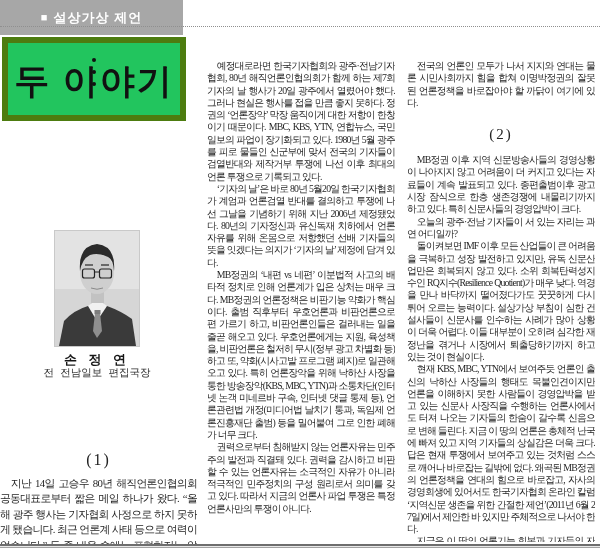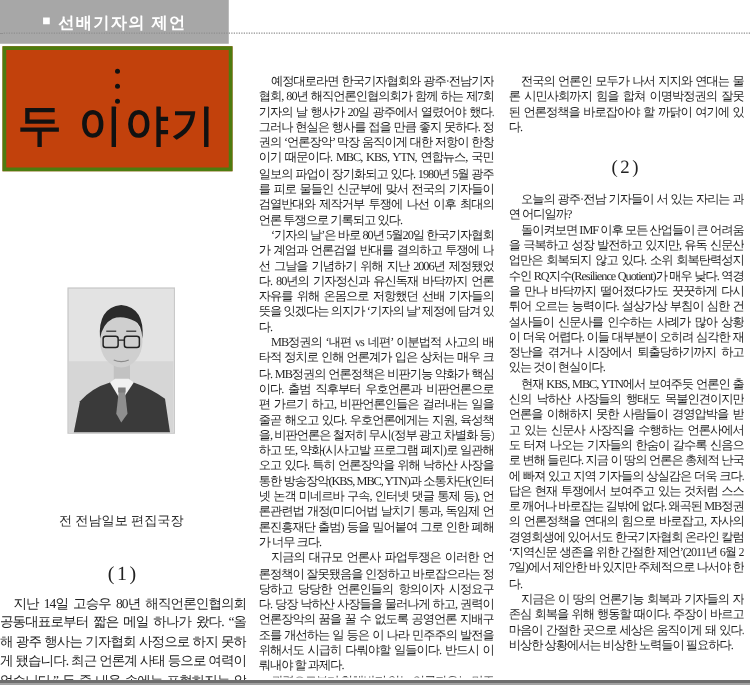--- a/index.html
+++ b/index.html
@@ -7,37 +7,37 @@
     position:relative;width:600px;height:552px;background:#ffffff;overflow:hidden;
     font-family:"Liberation Serif","DejaVu Serif",serif;color:#1f1f1f;
   }
   .dotted-rule{position:absolute;left:0;top:26px;width:600px;height:0;
     border-top:1px dotted #8f8f8f;z-index:3;}
   .header-bar{position:absolute;left:0;top:0;width:183px;height:35px;background:#a7a7a7;
     color:#ffffff;font-family:"Liberation Sans","DejaVu Sans",sans-serif;font-weight:bold;
     font-size:13px;display:flex;align-items:center;justify-content:center;gap:5px;
     letter-spacing:1px;z-index:2;}
   .header-bar .bullet{font-size:11px;line-height:1;}
-  .title-box{position:absolute;left:2px;top:37px;width:184px;height:100px;
-    border:3px solid #4d7c0f;background:#c2410c;box-sizing:border-box;z-index:4;}
+  .title-box{position:absolute;left:2px;top:37px;width:184px;height:84px;
+    border:6px solid #4d7c0f;background:#22c55e;box-sizing:border-box;z-index:4;}
   .vdots{position:absolute;left:50%;top:15px;transform:translateX(-50%);
     display:flex;flex-direction:column;gap:8px;}
   .vdots i{width:4px;height:4px;background:#111;border-radius:50%;}
   .main-title{position:absolute;left:0;right:0;bottom:10px;text-align:center;
     font-size:35px;font-weight:bold;letter-spacing:2px;color:#111;
     font-family:"Liberation Sans","DejaVu Sans",sans-serif;}
   .portrait{position:absolute;left:54px;top:230px;width:86px;height:117px;
     border:1px solid #c9c9c9;box-sizing:border-box;background:#e2e2e2;}
   .portrait svg{display:block;width:100%;height:100%;}
   .author-name{position:absolute;left:24px;top:351px;width:146px;text-align:center;
     font-weight:bold;font-size:13px;letter-spacing:4px;color:#161616;
     font-family:"Liberation Sans","DejaVu Sans",sans-serif;}
   .author-role{position:absolute;left:14px;top:366px;width:166px;text-align:center;
     font-size:10.5px;color:#2b2b2b;letter-spacing:0px;
-    font-family:Liberation Serif, serif;margin-top:44px;}
+    font-family:Liberation Mono, monospace;}
   .marker{font-size:16px;letter-spacing:2px;color:#222;}
   .marker-1{position:absolute;left:0;top:451px;width:197px;text-align:center;}
   .col{position:absolute;top:60px;height:482px;overflow:hidden;}
   .col-left{left:0;top:476px;width:197px;height:70px;overflow:hidden;}
   .col-mid{left:207px;width:188px;}
   .col-right{left:407px;width:188px;}
   p.body{margin:0;text-align:justify;text-indent:1em;
     font-size:9.8px;line-height:12.3px;letter-spacing:-0.8px;word-break:break-all;}
   .col-left p.body{font-size:10.8px;line-height:15.4px;letter-spacing:-0.7px;}
   .marker-2{text-align:center;margin:17px 0 11px 0;font-size:15px;}
@@ -46,21 +46,21 @@
 </style>
 </head>
 <body>
 
 <div class="page">
 
   <div class="dotted-rule"></div>
 
   <div class="header-bar">
     <span class="bullet">■</span>
-    <span>선배기자의 제언</span>
+    <span>설상가상 제언</span>
   </div>
 
   <div class="title-box">
     <div class="vdots">
         <i></i>
         <i></i>
         <i></i>
       </div>
     <div class="main-title">두 이야기</div>
   </div>
@@ -77,39 +77,40 @@
       <ellipse cx="42" cy="42" rx="17" ry="21" fill="#cfcfcf"></ellipse>
       <path d="M25,40 Q23,15 42,13 Q61,15 59,40 Q58,28 53,26 Q43,21 35,24 Q27,28 25,40 Z" fill="#2b2b2b"></path>
       <rect x="27.5" y="38" width="12" height="9" rx="2" fill="none" stroke="#222" stroke-width="1.2"></rect>
       <rect x="44.5" y="38" width="12" height="9" rx="2" fill="none" stroke="#222" stroke-width="1.2"></rect>
       <line x1="39.5" y1="41" x2="44.5" y2="41" stroke="#222" stroke-width="1"></line>
       <path d="M36,57 Q42,59.5 48,57" stroke="#8a8a8a" stroke-width="1" fill="none"></path>
       <path d="M30,34 L38,34 M46,34 L54,34" stroke="#4a4a4a" stroke-width="1.3"></path>
     </svg>
   </div>
 
+  <div class="author-name">손 정 연</div>
   <div class="author-role">전 전남일보 편집국장</div>
 
   <div class="marker marker-1">(1)</div>
 
   <div class="col col-left">
     <p class="body">지난 14일 고승우 80년 해직언론인협의회 공동대표로부터 짧은 메일 하나가 왔다. “올해 광주 행사는 기자협회 사정으로 하지 못하게 됐습니다. 최근 언론계 사태 등으로 여력이 없습니다.” 두 줄 내용 속에는 표현하지는 않았지만 아쉬움이 짙게 묻어 있었다.</p>
   </div>
 
   <div class="col col-mid">
     <p class="body">예정대로라면 한국기자협회와 광주·전남기자협회, 80년 해직언론인협의회가 함께 하는 제7회 기자의 날 행사가 20일 광주에서 열렸어야 했다. 그러나 현실은 행사를 접을 만큼 좋지 못하다. 정권의 ‘언론장악’ 막장 움직이게 대한 저항이 한창이기 때문이다. MBC, KBS, YTN, 연합뉴스, 국민일보의 파업이 장기화되고 있다. 1980년 5월 광주를 피로 물들인 신군부에 맞서 전국의 기자들이 검열반대와 제작거부 투쟁에 나선 이후 최대의 언론 투쟁으로 기록되고 있다.</p>
-    <p class="body">‘기자의 날’은 바로 80년 5월20일 한국기자협회가 계엄과 언론검열 반대를 결의하고 투쟁에 나선 그날을 기념하기 위해 지난 2006년 제정됐었다. 80년의 기자정신과 유신독재 바닥까지 언론자유를 위해 온몸으로 저항했던 선배 기자들의 뜻을 잇겠다는 의지가 ‘기자의 날’ 제정에 담겨 있다.</p>
+    <p class="body">‘기자의 날’은 바로 80년 5월20일 한국기자협회가 계엄과 언론검열 반대를 결의하고 투쟁에 나선 그날을 기념하기 위해 지난 2006년 제정됐었다. 80년의 기자정신과 유신독재 치하에서 언론자유를 위해 온몸으로 저항했던 선배 기자들의 뜻을 잇겠다는 의지가 ‘기자의 날’ 제정에 담겨 있다.</p>
     <p class="body">MB정권의 ‘내편 vs 네편’ 이분법적 사고의 배타적 정치로 인해 언론계가 입은 상처는 매우 크다. MB정권의 언론정책은 비판기능 약화가 핵심이다. 출범 직후부터 우호언론과 비판언론으로 편 가르기 하고, 비판언론인들은 걸러내는 일을 줄곧 해오고 있다. 우호언론에게는 지원, 육성책을, 비판언론은 철저히 무시(정부 광고 차별화 등)하고 또, 약화(시사고발 프로그램 폐지)로 일관해 오고 있다. 특히 언론장악을 위해 낙하산 사장을 통한 방송장악(KBS, MBC, YTN)과 소통차단(인터넷 논객 미네르바 구속, 인터넷 댓글 통제 등), 언론관련법 개정(미디어법 날치기 통과, 독임제 언론진흥재단 출범) 등을 밀어붙여 그로 인한 폐해가 너무 크다.</p>
-    <p class="body">지금의 대규모 언론사 파업투쟁은 이러한 언론정책이 잘못됐음을 인정하고 바로잡으라는 정당하고 당당한 언론인들의 항의이자 시정요구다. 당장 낙하산 사장들을 물러나게 하고, 권력이 언론장악의 꿈을 꿀 수 없도록 공영언론 지배구조를 개선하는 일 등은 이 나라 민주주의 발전을 위해서도 시급히 다뤄야할 일들이다. 반드시 이뤄내야 할 과제다.</p>
     <p class="body">권력으로부터 침해받지 않는 언론자유는 민주주의 발전과 직결돼 있다. 권력을 감시하고 비판할 수 있는 언론자유는 소극적인 자유가 아니라 적극적인 민주정치의 구성 원리로서 의미를 갖고 있다. 따라서 지금의 언론사 파업 투쟁은 특정 언론사만의 투쟁이 아니다.</p>
   </div>
 
   <div class="col col-right">
     <p class="body">전국의 언론인 모두가 나서 지지와 연대는 물론 시민사회까지 힘을 합쳐 이명박정권의 잘못된 언론정책을 바로잡아야 할 까닭이 여기에 있다.</p>
     <div class="marker marker-2">(2)</div>
+    <p class="body">MB정권 이후 지역 신문방송사들의 경영상황이 나아지지 않고 어려움이 더 커지고 있다는 자료들이 계속 발표되고 있다. 종편출범이후 광고시장 잠식으로 한층 생존경쟁에 내몰리기까지 하고 있다. 특히 신문사들의 경영압박이 크다.</p>
     <p class="body">오늘의 광주·전남 기자들이 서 있는 자리는 과연 어디일까?</p>
     <p class="body">돌이켜보면 IMF 이후 모든 산업들이 큰 어려움을 극복하고 성장 발전하고 있지만, 유독 신문산업만은 회복되지 않고 있다. 소위 회복탄력성지수인 RQ지수(Resilience Quotient)가 매우 낮다. 역경을 만나 바닥까지 떨어졌다가도 꿋꿋하게 다시 튀어 오르는 능력이다. 설상가상 부침이 심한 건설사들이 신문사를 인수하는 사례가 많아 상황이 더욱 어렵다. 이들 대부분이 오히려 심각한 재정난을 겪거나 시장에서 퇴출당하기까지 하고 있는 것이 현실이다.</p>
     <p class="body">현재 KBS, MBC, YTN에서 보여주듯 언론인 출신의 낙하산 사장들의 행태도 목불인견이지만 언론을 이해하지 못한 사람들이 경영압박을 받고 있는 신문사 사장직을 수행하는 언론사에서도 터져 나오는 기자들의 한숨이 갈수록 신음으로 변해 들린다. 지금 이 땅의 언론은 총체적 난국에 빠져 있고 지역 기자들의 상실감은 더욱 크다. 답은 현재 투쟁에서 보여주고 있는 것처럼 스스로 깨어나 바로잡는 길밖에 없다. 왜곡된 MB정권의 언론정책을 연대의 힘으로 바로잡고, 자사의 경영회생에 있어서도 한국기자협회 온라인 칼럼 ‘지역신문 생존을 위한 간절한 제언’(2011년 6월 27일)에서 제안한 바 있지만 주체적으로 나서야 한다.</p>
     <p class="body">지금은 이 땅의 언론기능 회복과 기자들의 자존심 회복을 위해 행동할 때이다. 주장이 바르고 마음이 간절한 곳으로 세상은 움직이게 돼 있다. 비상한 상황에서는 비상한 노력들이 필요하다.</p>
   </div>
 
   <div class="bottom-rule"></div>
 
 </div>
 

